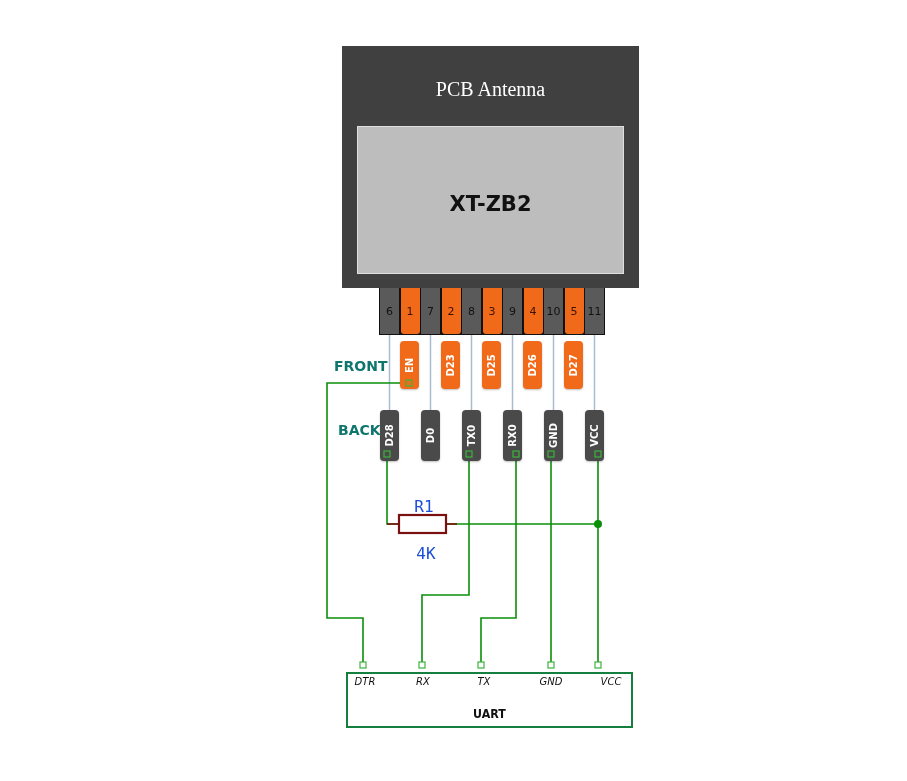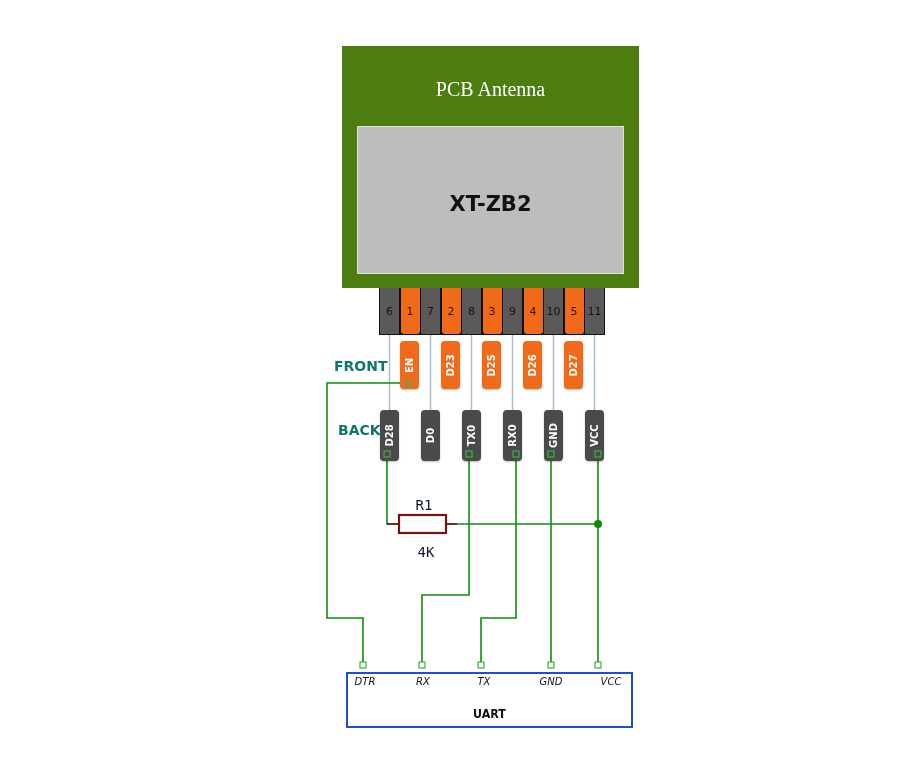--- a/index.html
+++ b/index.html
@@ -1,33 +1,33 @@
 <!DOCTYPE html>
 <html><head>
 <meta charset="utf-8">
 <style>
   html, body { margin:0; padding:0; background:#ffffff; }
   body { width:907px; height:781px; position:relative; overflow:hidden; font-family:"Liberation Sans", sans-serif; }
-  #module { position:absolute; left:342px; top:46px; width:297px; height:242px; background:#4d7c0f; }
+  #module { position:absolute; left:342px; top:46px; width:297px; height:242px; background:#404040; }
   #antenna-label { position:absolute; left:0; right:0; top:32px; text-align:center; color:#ffffff; font-family:"Liberation Serif", serif; font-size:20px; }
   #chip { position:absolute; left:15px; top:80px; width:267px; height:148px; background:#bdbdbd; border:1px solid #e0e0e0; box-sizing:border-box; display:flex; align-items:center; justify-content:center; }
   #chip-label { font-family:"DejaVu Sans", sans-serif; font-weight:bold; font-size:21px; color:#111;margin-top:8px; }
   #pin-strip { position:absolute; left:379px; top:288px; width:226px; height:47px; background:#111; }
   .pin { position:absolute; top:288px; height:46px; width:19px; display:flex; align-items:center; justify-content:center; font-family:"DejaVu Sans", sans-serif; font-size:11px; color:#111; box-sizing:border-box; }
   .pin.gray { background:#5a5a5a; }
   .pin.orange { background:#f06a1a; border-radius:0 0 3px 3px; color:#3a1200; }
   .tag { position:absolute; width:19px; border-radius:4px; display:flex; align-items:center; justify-content:center; box-shadow:0 1px 2px rgba(0,0,0,0.25); }
   .tag span { transform:rotate(-90deg); white-space:nowrap; color:#ffffff; font-family:"DejaVu Sans", sans-serif; font-weight:bold; font-size:10px; }
   .tag.front { background:#f06a1a; top:341px; height:48px; }
   .tag.back { background:#4a4a4a; top:410px; height:51px; }
   .side-label { position:absolute; font-family:"DejaVu Sans", sans-serif; font-weight:bold; font-size:14px; color:#0f766e; }
-  #uart { position:absolute; left:346px; top:672px; width:287px; height:56px; border:2px solid #1d4ed8; box-sizing:border-box;padding-left:16px; }
+  #uart { position:absolute; left:346px; top:672px; width:287px; height:56px; border:2px solid #15803d; box-sizing:border-box;padding-left:16px; }
   .uart-pin { position:absolute; top:676px; font-family:"DejaVu Sans", sans-serif; font-size:10px; color:#111; transform:translateX(-50%);font-style:italic; }
   #uart-title { position:absolute; left:0; right:0; top:32px; text-align:center; font-family:"DejaVu Sans", sans-serif; font-weight:bold; font-size:13px; color:#111; transform:scaleX(0.85); }
-  .res-text { position:absolute; font-family:"DejaVu Sans Mono", monospace; font-size:14px; color:#0f172a; transform:translateX(-50%); }
+  .res-text { position:absolute; font-family:"DejaVu Sans Mono", monospace; font-size:16px; color:#1d4ed8; transform:translateX(-50%); }
   svg#wires { position:absolute; left:0; top:0; width:907px; height:781px; pointer-events:none; }
 </style>
 </head>
 <body>
 
 <div id="module">
   <div id="antenna-label">PCB Antenna</div>
   <div id="chip">
     <span id="chip-label">XT-ZB2</span>
   </div>

